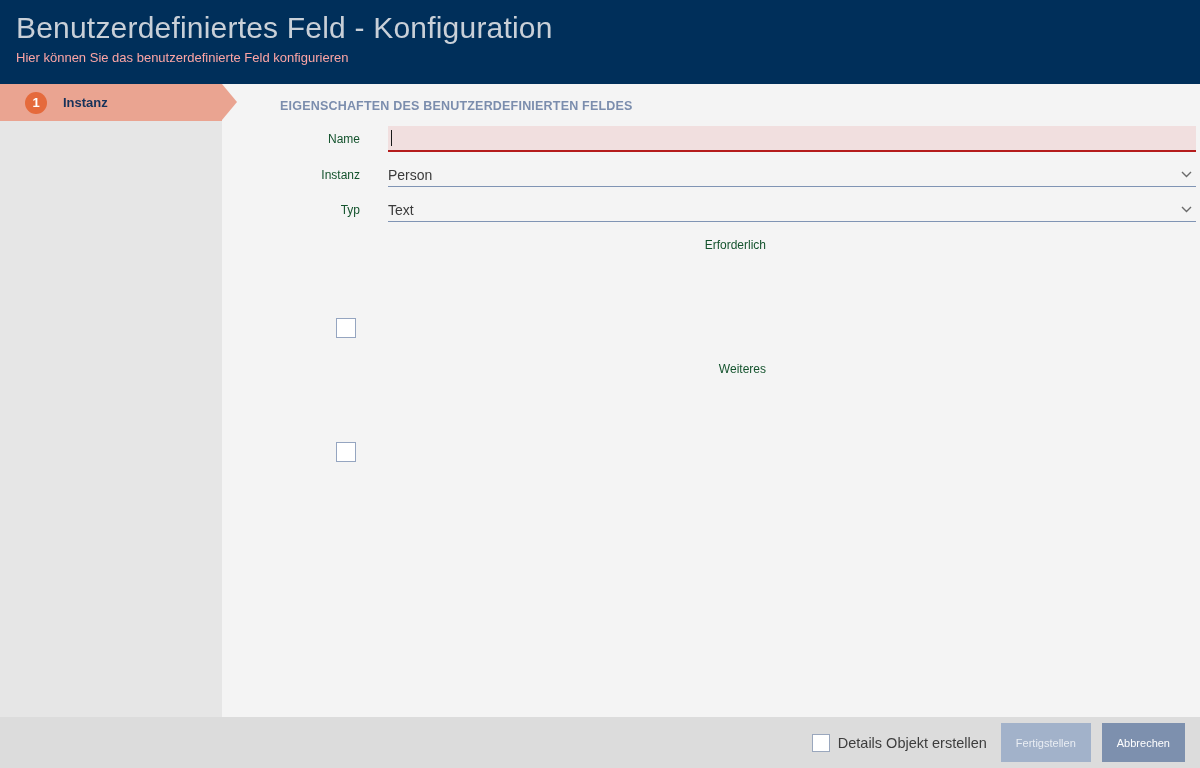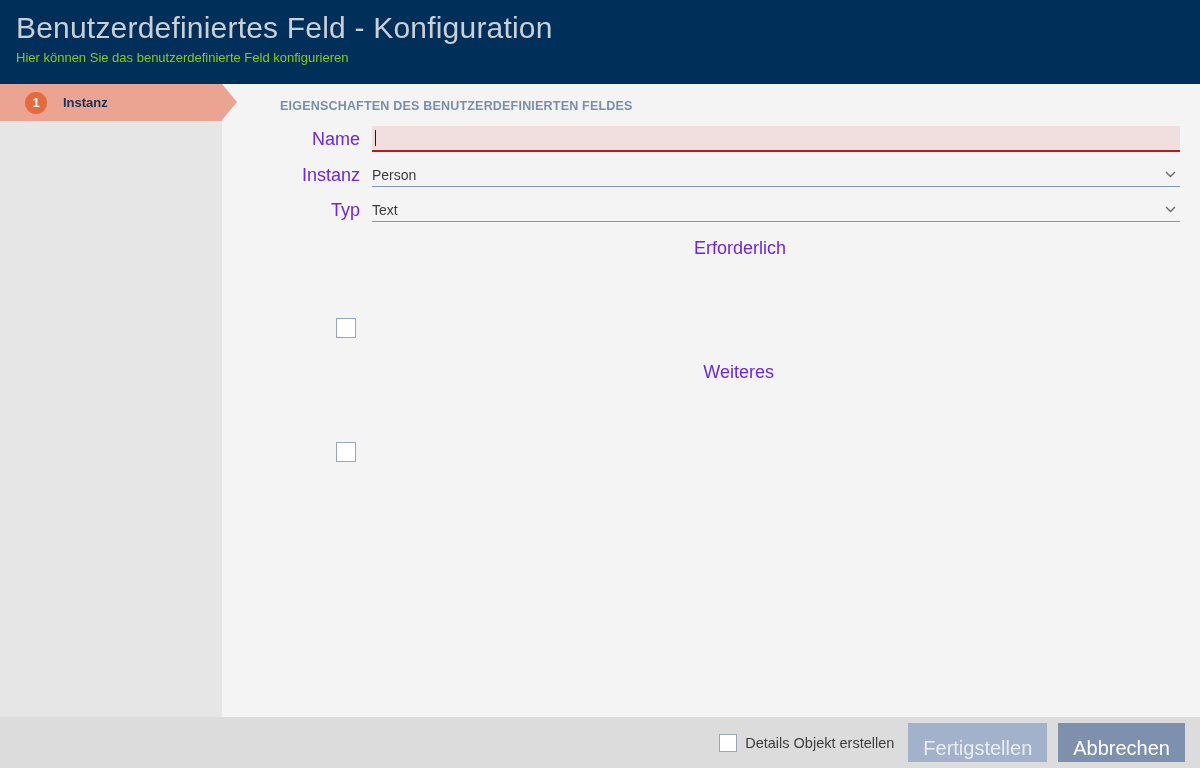--- a/index.html
+++ b/index.html
@@ -19,21 +19,21 @@
     padding: 8px 15px 0 16px;
   }
   .header-title {
     color: #c9d0d8;
     font-size: 30px;
     font-weight: 300;
     letter-spacing: 0.2px;
     line-height: 40px;
   }
   .header-subtitle {
-    color: #84cc16;
+    color: #fca5a5;
     font-size: 13px;
     font-weight: 400;
     margin-top: 2px;
   }
 
   
   .content-wrap { flex: 1 1 auto; display: flex; position: relative; }
   .sidebar {
     width: 222px; flex: 0 0 222px;
     background: #e6e6e6;
@@ -80,23 +80,23 @@
     font-size: 12.5px;
     font-weight: 700;
     margin-bottom: 13px;
     letter-spacing: 0.2px;
   }
   .form { margin-top: 0; }
   .form-row { display: flex; align-items: center; margin-bottom: 11px; }
   .form-label {
     width: 80px; flex: 0 0 80px;
     text-align: right;
-    color: #6d28d9;
-    font-size: 18px;
-    margin-right: 12px;
+    color: #14532d;
+    font-size: 12px;
+    margin-right: 28px;
   }
   .control { width: 808px; }
 
   .text-field {
     height: 26px;
     background: #f1dfdf;
     border: none;
     border-bottom: 2px solid #b51c1c;
     position: relative;
   }
@@ -140,21 +140,21 @@
   }
   .footer-label {
     color: #3d3d3d;
     font-size: 14.5px;
     margin-right: 14px;
   }
   .btn {
     height: 39px;
     border: none;
     padding: 14px 15px;
-    font-size: 20px;
+    font-size: 11px;
     font-family: "Liberation Sans", "DejaVu Sans", sans-serif;
     cursor: pointer;
   }
   .btn-finish {
     background: #a2b2ca;
     color: #e9edf3;
     margin-right: 11px;
   }
   .btn-cancel {
     background: #7d90ae;

